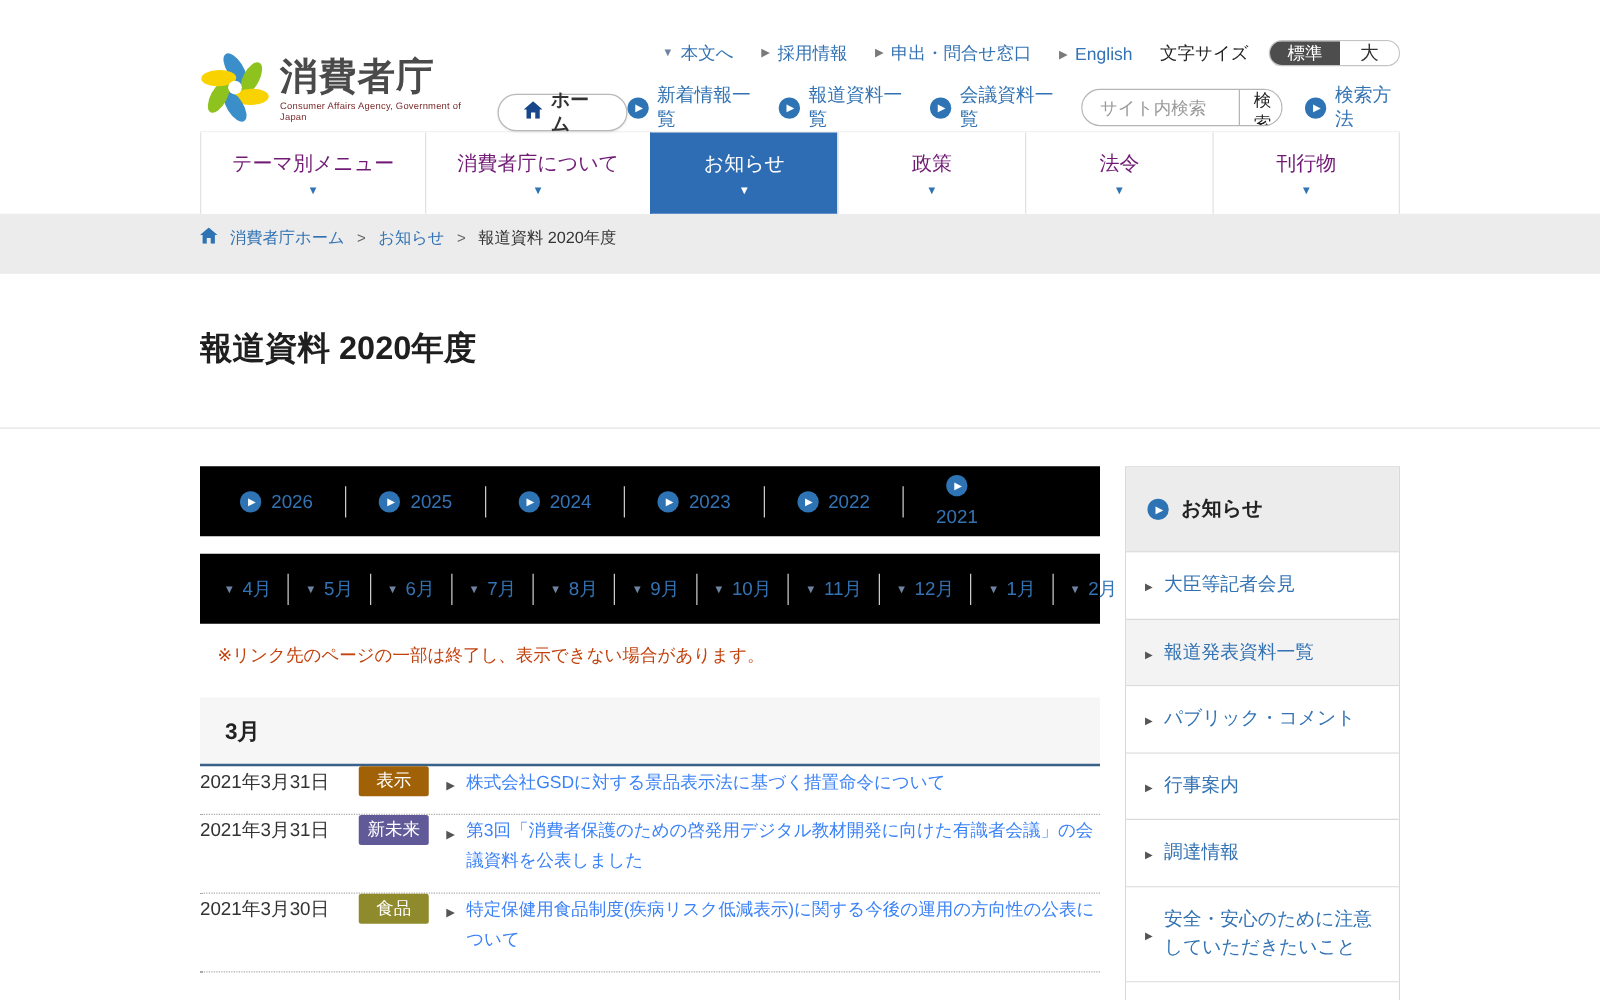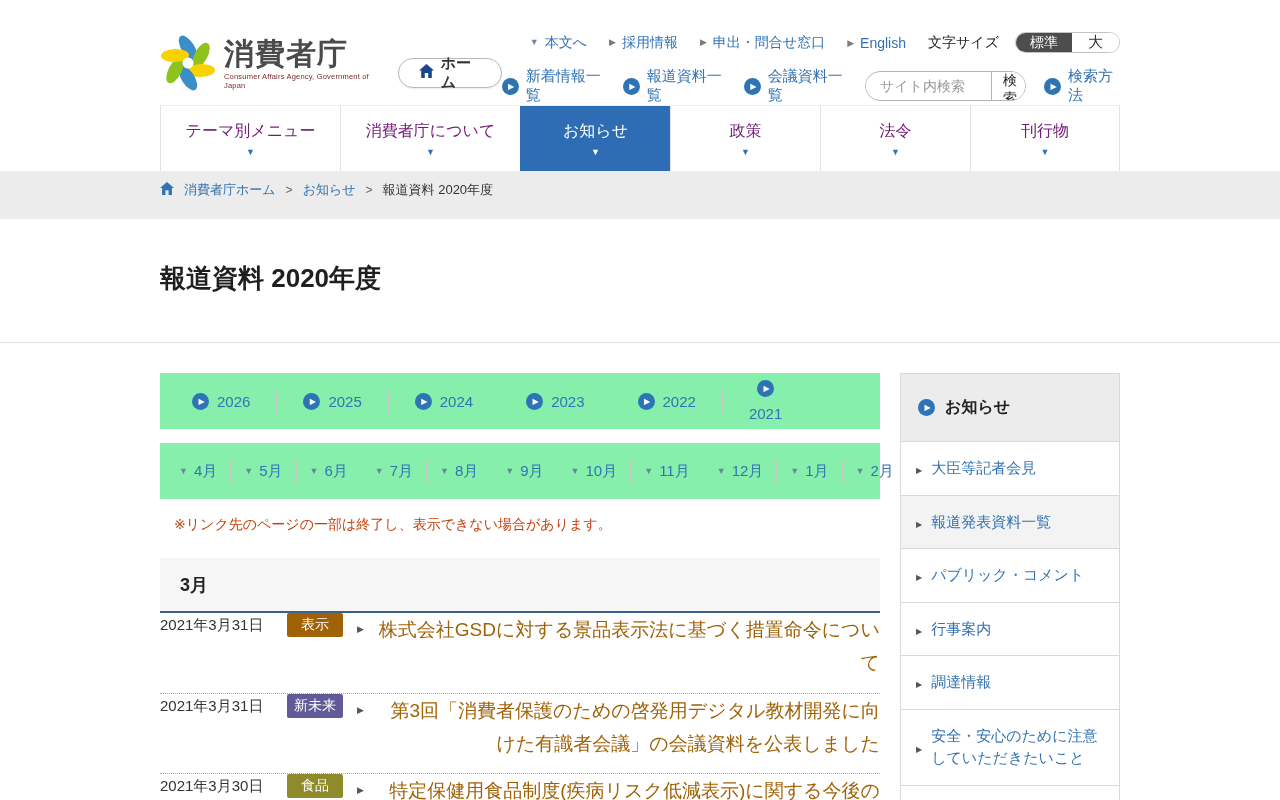--- a/index.html
+++ b/index.html
@@ -11,21 +11,21 @@
   
   .mk-r::before { content:"▶"; font-size:9px; color:#7a7a7a; margin-right:6px; vertical-align:2px; }
   .mk-d::before { content:"▼"; font-size:9px; color:#6f83a3; margin-right:6px; vertical-align:2px; }
   .cicon { width:17px; height:17px; min-width:17px; border-radius:50%; background:#2e74b5;
     display:inline-flex; align-items:center; justify-content:center; }
   .cicon::after { content:"▶"; font-size:8px; color:#fff; margin-left:2px; }
   .arr::before { content:"▶"; font-size:9px; color:#555; }
 
   
   .top { height:105px; background:#fff; }
-  .top-inner { display:flex; align-items:center; position:relative; height:100%; }
+  .top-inner { display:flex; align-items:flex-end; position:relative; height:100%; }
   .logo { display:flex; align-items:center; margin-top:22px; cursor:pointer; }
   .logo-text { margin-left:8px; }
   .logo-title { font-size:30px; font-weight:bold; color:#4a4a4a; letter-spacing:1px; line-height:1.1; }
   .logo-sub { font-size:7.5px; color:#7a2b2b; margin-top:2px; letter-spacing:.2px; }
   .home-btn { display:inline-flex; align-items:center; gap:7px; margin-left:25px; margin-top:40px;
     height:30px; padding:0 20px; border:1px solid #b9b9b9; border-radius:15px; background:#fff;
     box-shadow:0 1px 2px rgba(0,0,0,.08); font-size:15px; font-weight:bold; color:#333; cursor:pointer; }
   .top-right { margin-left:auto; display:flex; flex-direction:column; align-items:flex-end; padding-top:32px; gap:14px; }
   .util-row { display:flex; align-items:center; gap:22px; }
   .util-link { font-size:14px; color:#3373b3; }
@@ -63,41 +63,41 @@
   
   .titlewrap { border-bottom:1px solid #e3e3e3; }
   .page-title { font-size:26px; font-weight:bold; color:#1f1f1f; padding:42px 0 46px; }
 
   
   .main { display:flex; gap:20px; margin-top:30px; align-items:flex-start; }
   .leftcol { width:720px; }
   .sidebar { width:220px; border:1px solid #d9d9d9; }
 
   
-  .filterbox { background:#86efac; display:flex; align-items:center; height:56px; padding:0 6px; }
+  .filterbox { background:#000000; display:flex; align-items:center; height:56px; padding:0 6px; }
   .yearbox { margin-bottom:14px; }
   .year-link { display:inline-flex; align-items:center; gap:8px; font-size:15px; color:#3373b3;
     padding:4px 26px; border-right:1px solid #c9c9c9; }
   .year-link:last-child { border-right:none;flex-direction:column; }
   .monthbox { margin-top:0; }
   .month-link { font-size:15px; color:#3373b3; padding:3px 13px; border-right:1px solid #c9c9c9; white-space:nowrap; }
   .month-link:last-child { border-right:none; }
 
   .notice { font-size:14px; color:#c2410c; margin:17px 0 24px; padding-left:14px; }
 
   .sec-head { background:#f6f6f6; border-bottom:2px solid #3a6188; padding:15px 20px 14px;
     font-size:18px; font-weight:bold; color:#222; }
 
   
   .news-row { display:flex; align-items:flex-start; padding:0 0 13px; border-bottom:1px dotted #aaa; }
   .news-date { flex:0 0 127px; font-size:15px; color:#333; padding-top:3px; }
   .news-badge { flex:0 0 56px; text-align:center; color:#fff; font-size:14px; padding:3px 0;
     border-radius:2px; margin-right:14px; }
   .news-arr { padding-top:5px; margin-right:9px; }
-  .news-link { font-size:19px; color:#a16207; line-height:1.75; flex:1;text-align:right; }
+  .news-link { font-size:14px; color:#3b82f6; line-height:1.75; flex:1; }
 
   
   .sb-head { background:#ececec; display:flex; align-items:center; gap:10px; padding:23px 17px;
     font-size:16px; font-weight:bold; color:#222; border-bottom:1px solid #d9d9d9; }
   .sb-item { display:flex; align-items:center; gap:9px; padding:15px 8px 15px 15px; font-size:15px;
     color:#3373b3; line-height:1.5; border-bottom:1px solid #d9d9d9; background:#fff; cursor:pointer; }
   .sb-item .arr::before { font-size:8px; }
   .sb-item.hl { background:#f3f3f3; }
 </style>
 </head>

